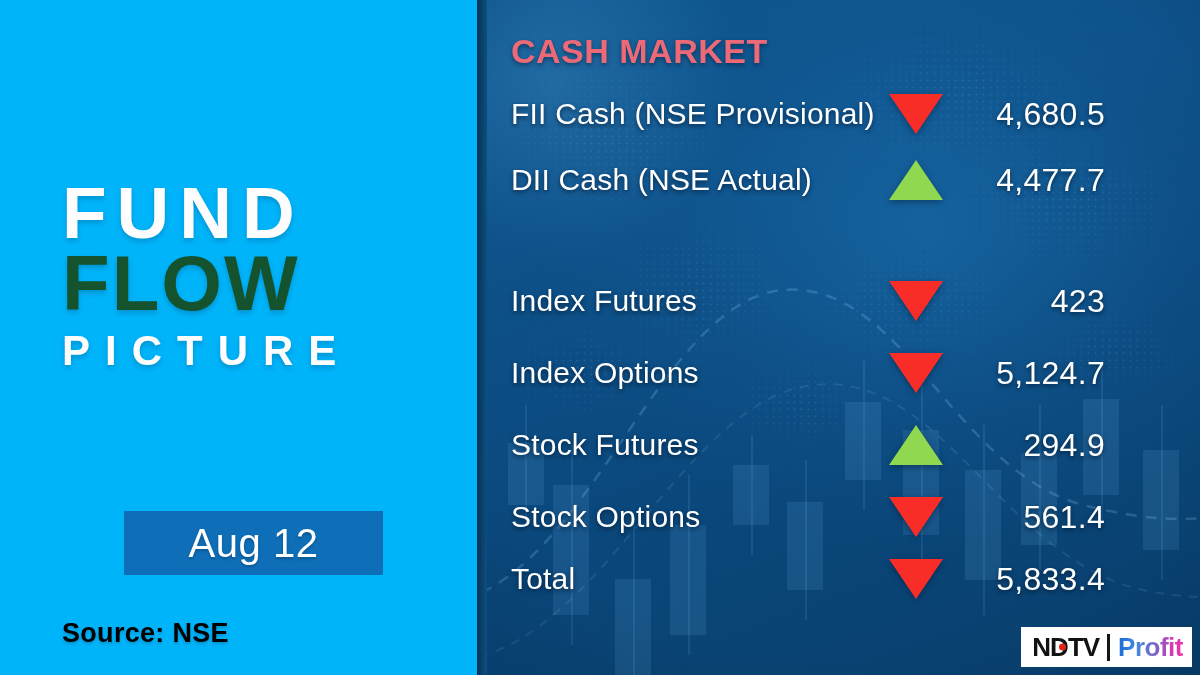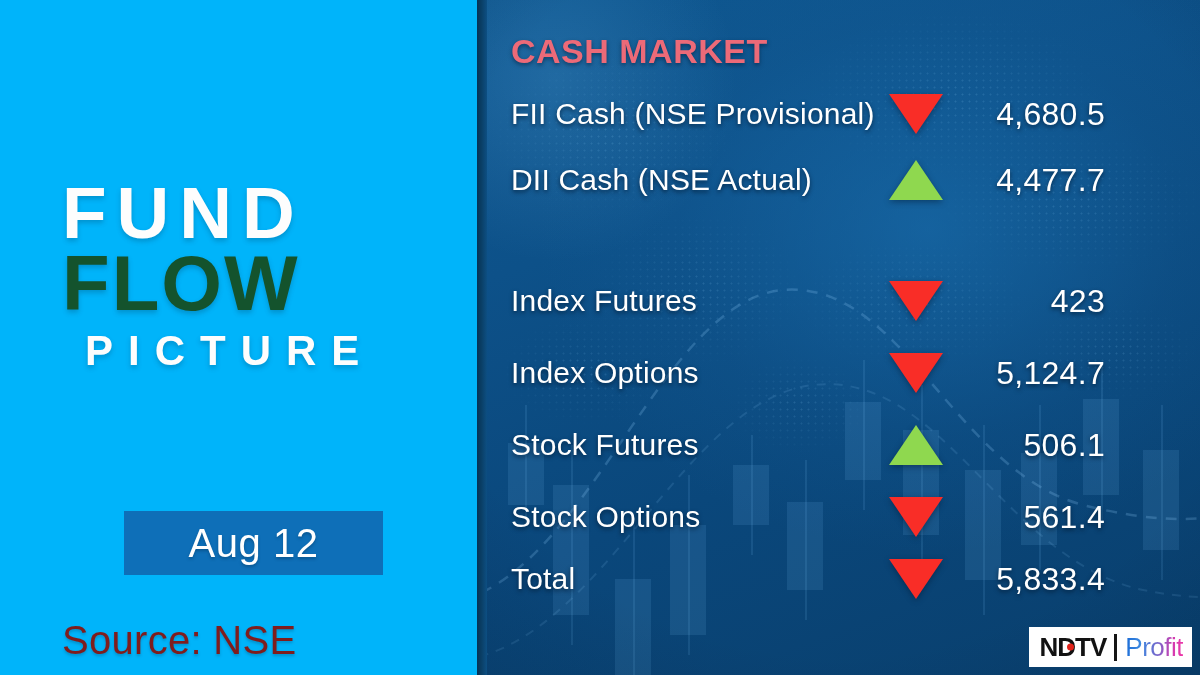--- a/index.html
+++ b/index.html
@@ -52,44 +52,43 @@
     text-shadow:0 3px 5px rgba(0,70,110,0.30);
   }
   .brand-picture{
     color:#fdfdfd;
     font-size:42px;
     line-height:1.0;
     font-weight:bold;
     letter-spacing:15px;
     margin-top:8px;
     text-shadow:0 3px 5px rgba(0,70,110,0.30);
-    margin-left:23px;
   }
 
   .date-badge{
     position:absolute;
     left:124px; top:511px;
     width:259px; height:64px;
     background:#0e6fb8;
     display:flex; align-items:center; justify-content:center;
   }
   .date-badge-text{
     color:#ffffff;
     font-size:40px;
     font-weight:500;
     letter-spacing:0.5px;
     text-shadow:0 2px 3px rgba(0,40,70,0.35);
   }
 
   .source-text{
     position:absolute;
     left:62px; top:618px;
-    color:#7f1d1d;
-    font-size:40px;
-    font-weight:normal;
+    color:#000000;
+    font-size:27px;
+    font-weight:bold;
     letter-spacing:0.3px;
     text-shadow:0 2px 3px rgba(0,60,95,0.3);
   }
 
   
   .right-panel{
     position:absolute;
     left:483px; top:0;
     width:717px; height:675px;
     background:
@@ -230,21 +229,21 @@
     transform:translateY(-50%);
     width:7px; height:7px;
     border-radius:50%;
     background:#e2231a;
   }
   .logo-bar{
     width:3px; height:27px;
     background:#151515;
   }
   .logo-profit{
-    font-size:26px; font-weight:normal;
+    font-size:26px; font-weight:bold;
     letter-spacing:-0.5px;
     background:linear-gradient(95deg,#1769d6 0%,#3f8ae0 28%,#7a63c9 58%,#d53bb0 82%,#ef35a6 100%);
     -webkit-background-clip:text;
     background-clip:text;
     color:transparent;
   }
 </style>
 </head>
 <body>
 
@@ -341,21 +340,21 @@
             <i class="tri down"></i>
           </span>
         <span class="t-value">5,124.7</span>
       </div>
 
       <div class="t-row" style="top:422px;">
         <span class="t-label">Stock Futures</span>
         <span class="t-arrow">
             <i class="tri up"></i>
           </span>
-        <span class="t-value">506.1</span>
+        <span class="t-value">294.9</span>
       </div>
 
       <div class="t-row" style="top:494px;">
         <span class="t-label">Stock Options</span>
         <span class="t-arrow">
             <i class="tri down"></i>
           </span>
         <span class="t-value">561.4</span>
       </div>
 

